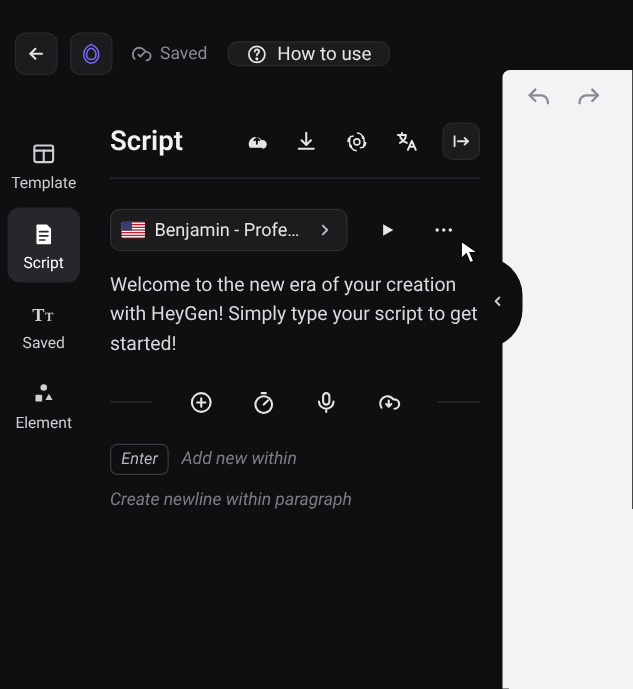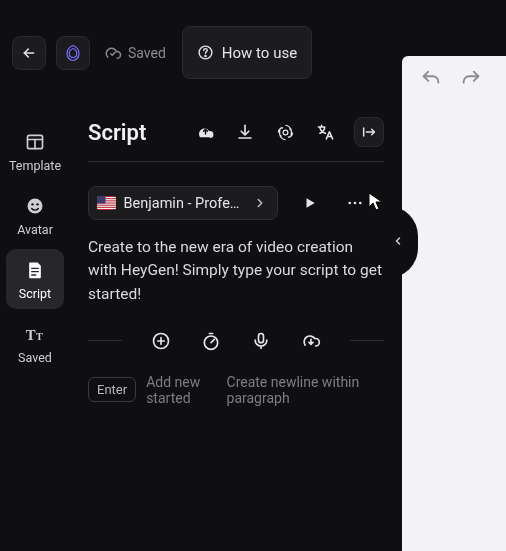--- a/index.html
+++ b/index.html
@@ -3,21 +3,21 @@
 <meta charset="utf-8">
 <style>
   * { box-sizing: border-box; margin: 0; padding: 0; }
   body { background: #0f0f11; color: #e5e5e7; font-family: -apple-system, BlinkMacSystemFont, "Segoe UI", Roboto, sans-serif; width: 506px; height: 551px; overflow: hidden; position: relative; }
   
   .topbar { display: flex; align-items: center; gap: 10px; padding: 26px 12px; }
   .icon-btn { background: #1c1c1f; border: 1px solid #2a2a2e; border-radius: 8px; display: inline-flex; align-items: center; justify-content: center; cursor: pointer; }
   .tb-back { width: 34px; height: 34px; }
   .tb-logo { width: 34px; height: 34px; }
   .tb-saved { display: inline-flex; align-items: center; gap: 6px; color: #8a8a90; font-size: 14px; margin-left: 4px; }
-  .tb-howto { display: inline-flex; align-items: center; gap: 8px; padding: 0 14px; height: 53px; font-size: 15px; color: #e5e5e7; margin-left: 6px; }
+  .tb-howto { display: inline-flex; align-items: center; gap: 8px; padding: 0 14px; height: 20px; font-size: 15px; color: #e5e5e7; margin-left: 6px; }
   
   .main { display: flex; height: calc(551px - 56px); }
   
   .left-rail { width: 70px; display: flex; flex-direction: column; align-items: center; padding-top: 16px; gap: 4px; }
   .rail-item { display: flex; flex-direction: column; align-items: center; gap: 5px; width: 58px; padding: 10px 0 8px; border-radius: 10px; cursor: pointer; color: #cfcfd3; }
   .rail-item.active { background: #27272b; color: #fff; }
   .rail-item .rail-icon { width: 22px; height: 22px; display: flex; align-items: center; justify-content: center; }
   .rail-item .rail-label { font-size: 12.5px; }
   
   .panel { flex: 1; padding: 12px 18px 0 18px; position: relative; max-width: 332px; }
@@ -35,21 +35,21 @@
   .chev { color: #bcbcc2; }
   .play-btn { width: 20px; height: 20px; display:flex; align-items:center; justify-content:center; cursor:pointer; margin-left: 8px; }
   .more-btn { width: 22px; height: 20px; display:flex; align-items:center; justify-content:center; cursor:pointer; color:#e5e5e7; margin-left: 10px; }
   
   .script-text { margin-top: 16px; font-size: 15.5px; line-height: 1.5; color: #d9d9de; }
   
   .tools-row { display: flex; align-items: center; justify-content: center; gap: 28px; margin-top: 24px; position: relative; }
   .tools-row::before, .tools-row::after { content: ""; flex: 1; height: 1px; background: #2d2d31; }
   .tools-row .tool { width: 22px; height: 22px; display:flex; align-items:center; justify-content:center; color:#e5e5e7; cursor:pointer; }
   
-  .hints { margin-top: 22px; display: flex; gap: 12px; }
+  .hints { margin-top: 22px; display: flex; flex-direction: column; gap: 12px; font-style: italic; }
   .hint { display: flex; align-items: center; gap: 10px; color: #7d7d83; font-size: 14px; }
   .key { border: 1px solid #3a3a3f; border-radius: 6px; padding: 4px 8px; font-size: 13px; color: #b7b7bd; }
   
   .right-area { position: absolute; top: 56px; right: 0; width: 104px; height: 495px; background: #f3f3f5; border-top-left-radius: 6px; }
   .undo-redo { position: absolute; top: 12px; left: 18px; display: flex; gap: 18px; color: #8a8a90; }
   .undo-redo .ur { width: 22px; height: 22px; cursor: pointer; display:flex; align-items:center; justify-content:center; }
   
   .edge-collapse { position: absolute; top: 228px; right: 98px; width: 20px; height: 26px; background: #0f0f11; border-radius: 10px 0 0 10px; display:flex; align-items:center; justify-content:center; color:#cfcfd3; cursor:pointer; }
   .edge-blob { position:absolute; top:206px; right:88px; width:30px; height:72px; background:#0f0f11; border-radius: 0 36px 36px 0; }
   
@@ -94,48 +94,47 @@
     <div class="rail-item">
       <span class="rail-icon">
         <svg width="20" height="20" viewBox="0 0 24 24" fill="none" stroke="#cfcfd3" stroke-width="2" stroke-linecap="round" stroke-linejoin="round">
             <rect x="3" y="4" width="18" height="16" rx="2"></rect>
             <path d="M3 9h18"></path>
             <path d="M12 9v11"></path>
           </svg>
       </span>
       <span class="rail-label">Template</span>
     </div>
-    <div class="rail-item">
-      <span class="rail-icon">
-        <svg width="20" height="20" viewBox="0 0 24 24" fill="#cfcfd3">
-            <circle cx="12" cy="12" r="9" fill="#cfcfd3"></circle>
-            <circle cx="9" cy="10" r="1.4" fill="#0f0f11"></circle>
-            <circle cx="15" cy="10" r="1.4" fill="#0f0f11"></circle>
-            <path d="M8 15c1 1.2 2.4 2 4 2s3-0.8 4-2" stroke="#0f0f11" stroke-width="1.6" fill="none" stroke-linecap="round"></path>
-          </svg>
-      </span>
-      <span class="rail-label">Avatar</span>
-    </div>
     <div class="rail-item active">
       <span class="rail-icon">
         <svg width="20" height="20" viewBox="0 0 24 24" fill="#fff">
             <path d="M6 3h9l4 4v14a1 1 0 0 1-1 1H6a1 1 0 0 1-1-1V4a1 1 0 0 1 1-1z"></path>
             <path d="M8 10h8M8 14h8M8 18h5" stroke="#27272b" stroke-width="1.6" stroke-linecap="round"></path>
           </svg>
       </span>
       <span class="rail-label">Script</span>
     </div>
     <div class="rail-item">
       <span class="rail-icon">
         <svg width="22" height="22" viewBox="0 0 24 24" fill="#cfcfd3">
             <text x="2" y="18" font-family="serif" font-size="16" font-weight="700">T</text>
             <text x="13" y="18" font-family="serif" font-size="11" font-weight="700">T</text>
           </svg>
       </span>
       <span class="rail-label">Saved</span>
+    </div>
+    <div class="rail-item">
+      <span class="rail-icon">
+        <svg width="20" height="20" viewBox="0 0 24 24" fill="#cfcfd3">
+            <circle cx="12" cy="6" r="3.2"></circle>
+            <rect x="4" y="13" width="6.5" height="6.5" rx="1"></rect>
+            <path d="M17 12l3.5 6h-7z"></path>
+          </svg>
+      </span>
+      <span class="rail-label">Element</span>
     </div>
   </div>
 
   <div class="panel">
     <div class="panel-head">
       <div class="panel-title">Script</div>
       <div class="panel-actions">
         <span class="pa">
           <svg width="19" height="19" viewBox="0 0 24 24" fill="#e5e5e7">
               <path d="M17.5 19a4.5 4.5 0 0 0 0-9h-1A7 7 0 1 0 5 18h12.5z"></path>
@@ -200,21 +199,21 @@
       </span>
       <span class="more-btn">
         <svg width="18" height="18" viewBox="0 0 24 24" fill="#e5e5e7">
             <circle cx="5" cy="12" r="1.8"></circle>
             <circle cx="12" cy="12" r="1.8"></circle>
             <circle cx="19" cy="12" r="1.8"></circle>
           </svg>
       </span>
     </div>
 
-    <div class="script-text">Create to the new era of video creation with HeyGen! Simply type your script to get started!</div>
+    <div class="script-text">Welcome to the new era of your creation with HeyGen! Simply type your script to get started!</div>
 
     <div class="tools-row">
       <span class="tool">
         <svg width="20" height="20" viewBox="0 0 24 24" fill="none" stroke="#e5e5e7" stroke-width="2" stroke-linecap="round">
             <circle cx="12" cy="12" r="9"></circle>
             <path d="M12 8v8M8 12h8"></path>
           </svg>
       </span>
       <span class="tool">
         <svg width="20" height="20" viewBox="0 0 24 24" fill="none" stroke="#e5e5e7" stroke-width="2" stroke-linecap="round">
@@ -232,21 +231,21 @@
         <svg width="20" height="20" viewBox="0 0 24 24" fill="none" stroke="#e5e5e7" stroke-width="2" stroke-linecap="round" stroke-linejoin="round">
             <path d="M17.5 18a4.5 4.5 0 0 0 0-9h-1A7 7 0 1 0 5 17"></path>
             <path d="M12 10v6M9.5 13.5L12 16l2.5-2.5"></path>
           </svg>
       </span>
     </div>
 
     <div class="hints">
       <div class="hint">
         <span class="key">Enter</span>
-        <span>Add new started</span>
+        <span>Add new within</span>
       </div>
       <div class="hint">
         <span>Create newline within paragraph</span>
       </div>
     </div>
   </div>
 </div>
 
 <div class="right-area">
   <div class="undo-redo">

